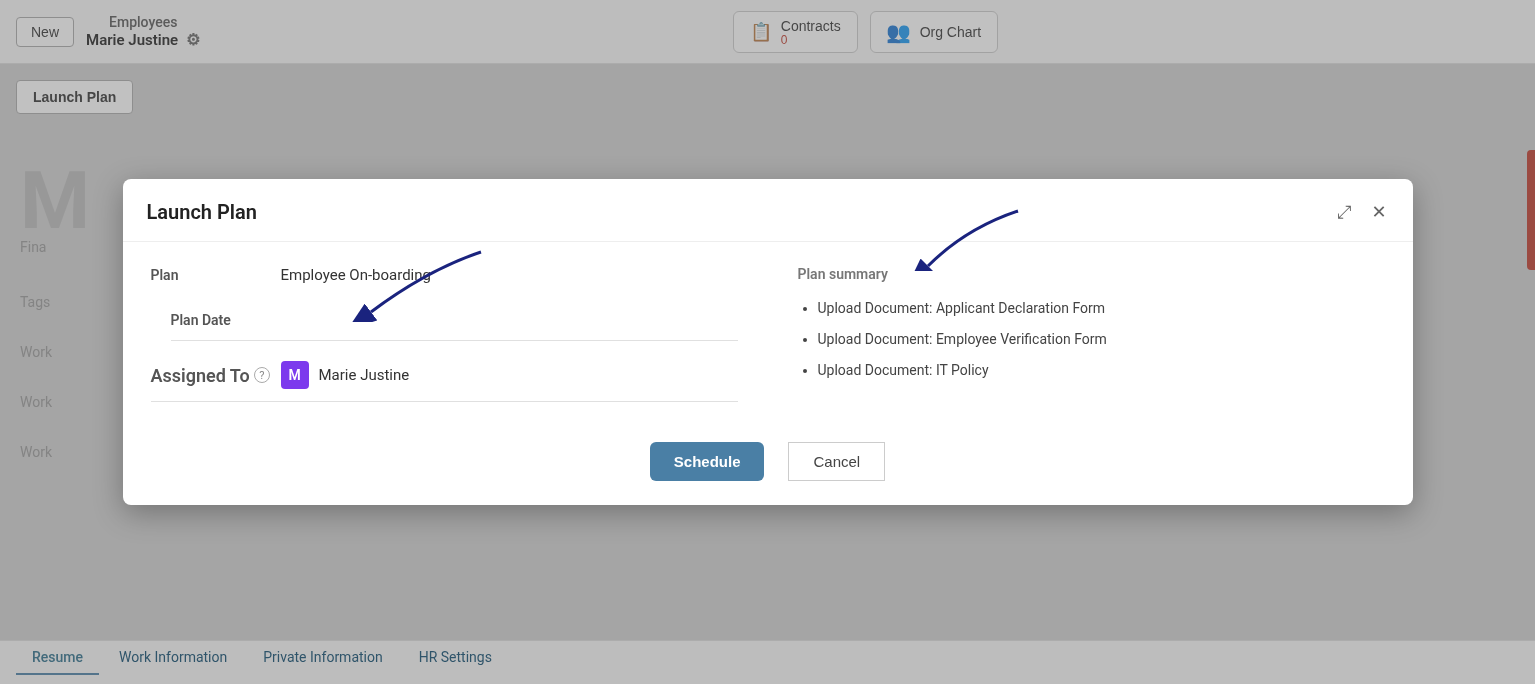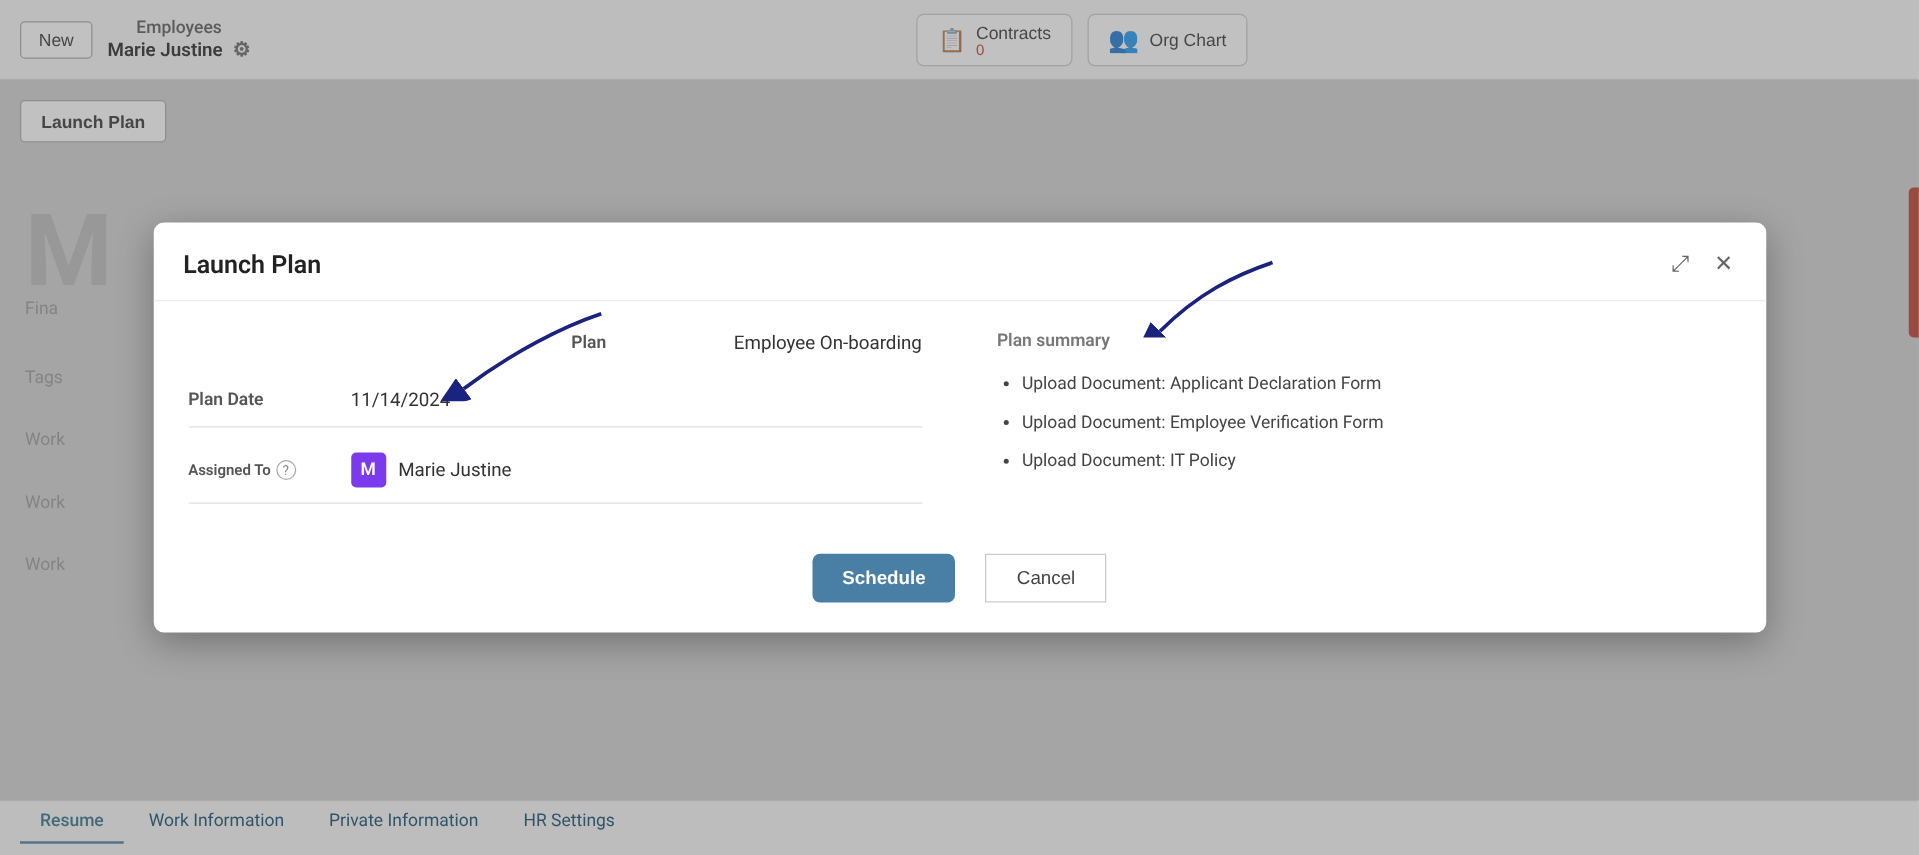--- a/index.html
+++ b/index.html
@@ -210,39 +210,39 @@
     }
 
     
     .modal-left {
       flex: 1;
     }
     .plan-row {
       display: flex;
       align-items: center;
       margin-bottom: 28px;
-      justify-content: flex-end;
     }
     .plan-label {
       font-size: 14px;
       font-weight: 600;
       color: #555;
       width: 130px;
       flex-shrink: 0;
     }
     .plan-value {
       font-size: 15px;
       color: #333;
     }
     .field-row {
       display: flex;
       align-items: center;
       padding-bottom: 12px;
       border-bottom: 1px solid #e0e0e0;
       margin-bottom: 20px;
+      margin-left: 20px;
     }
     .field-label {
       font-size: 14px;
       font-weight: 600;
       color: #555;
       width: 130px;
       flex-shrink: 0;
     }
     .field-value {
       font-size: 15px;
@@ -256,21 +256,21 @@
       border-bottom: 1px solid #e0e0e0;
     }
     .assigned-label-wrap {
       display: flex;
       align-items: center;
       gap: 4px;
       width: 130px;
       flex-shrink: 0;
     }
     .assigned-label {
-      font-size: 12px;
+      font-size: 18px;
       font-weight: 600;
       color: #555;
     }
     .help-icon {
       display: inline-flex;
       align-items: center;
       justify-content: center;
       width: 16px;
       height: 16px;
       border-radius: 50%;
@@ -421,21 +421,20 @@
       <div class="modal-left">
 
         <div class="plan-row">
           <span class="plan-label">Plan</span>
           <span class="plan-value">Employee On-boarding</span>
         </div>
 
         <div style="position:relative;">
           <div class="field-row">
             <span class="field-label">Plan Date</span>
-            <span class="field-value">11/14/2024</span>
           </div>
 
           <svg width="200" height="80" style="position:absolute; top:-70px; left:180px; pointer-events:none;">
             <defs>
               <marker id="arrowhead1" markerWidth="10" markerHeight="7" refX="0" refY="3.5" orient="auto">
                 <polygon points="0 0, 10 3.5, 0 7" fill="#1a237e"></polygon>
               </marker>
             </defs>
             <path d="M 150 10 C 120 20, 80 40, 40 70" stroke="#1a237e" stroke-width="3" fill="none" marker-end="url(#arrowhead1)"></path>
           </svg>

